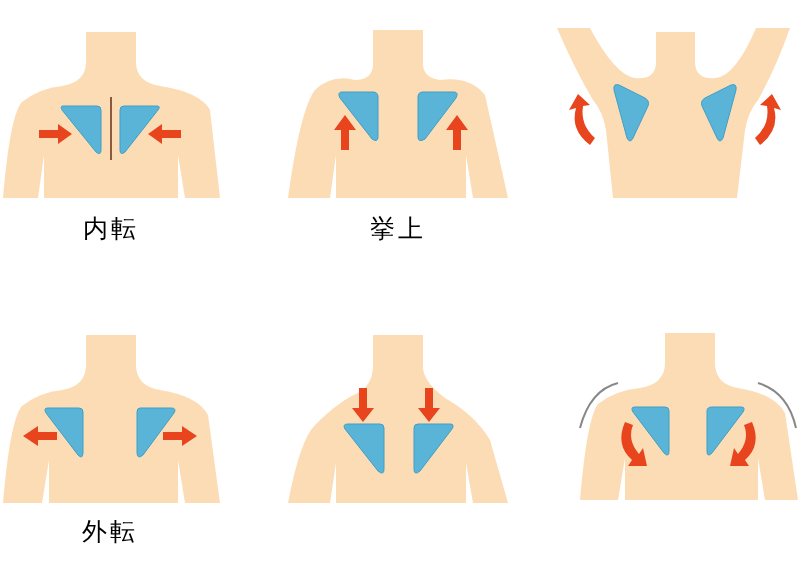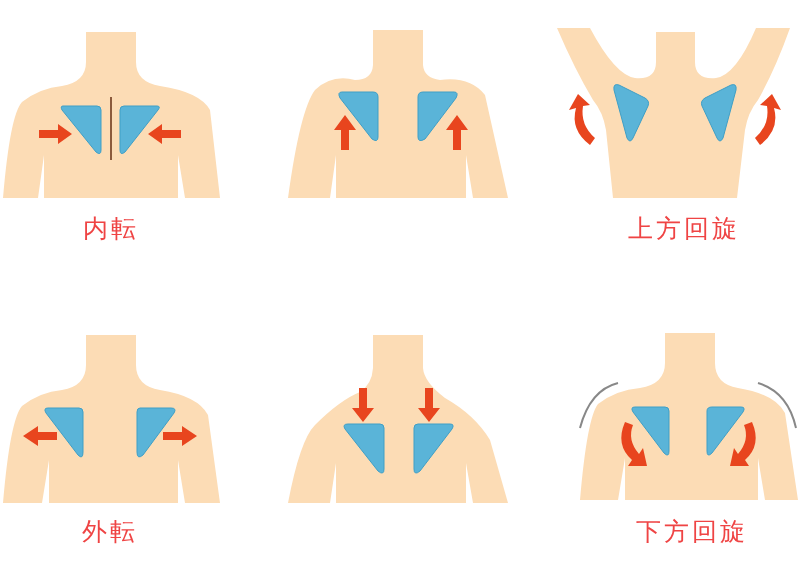--- a/index.html
+++ b/index.html
@@ -1,19 +1,19 @@
 <!DOCTYPE html>
 <html><head>
   <meta charset="utf-8">
   <style>
     html, body { margin: 0; padding: 0; background: #ffffff; }
     body { width: 800px; height: 571px; position: relative; overflow: hidden; font-family: "DejaVu Sans", sans-serif; }
     .panel { position: absolute; }
     .panel svg { position: absolute; left: 0; top: 0; }
-    .label { position: absolute; font-size: 25px; color: #ef4444; letter-spacing: 3px; white-space: nowrap; transform: translateX(-50%); }
+    .label { position: absolute; font-size: 25px; color: #000000; letter-spacing: 3px; white-space: nowrap; transform: translateX(-50%); }
   </style>
 </head>
 <body>
 
 <div class="panel" style="left:0;top:0;width:270px;height:260px;">
   <svg width="270" height="260">
     <path d="M86,32 L136,32 L136,62 Q136,82 160,86 Q200,92 210,110 L220,198 L185,198 L178,155 L178,198 L44,198 L44,155 L38,198 L3,198 Q10,115 22,102 Q40,88 62,86 Q86,82 86,62 Z" fill="#fcdcb5"></path>
     <line x1="111" y1="97" x2="111" y2="160" stroke="#8b5a3c" stroke-width="2"></line>
     <path d="M63,106 L97,106 Q101,106 101,110 L101,150 Q101,156 96,152 L62,110 Q60,106 63,106 Z" fill="#5ab4d8" stroke="#3f9fc6" stroke-width="1"></path>
     <path d="M124,106 L157,106 Q161,106 158,110 L125,152 Q120,156 120,150 L120,110 Q120,106 124,106 Z" fill="#5ab4d8" stroke="#3f9fc6" stroke-width="1"></path>
@@ -24,31 +24,31 @@
 </div>
 
 <div class="panel" style="left:270px;top:0;width:270px;height:260px;">
   <svg width="270" height="260">
     <path d="M103,30 L153,30 L153,65 Q154,78 170,80 Q200,76 215,95 L238,198 L203,198 L196,155 L196,198 L66,198 L66,155 L60,198 L18,198 Q30,110 45,90 Q62,74 85,80 Q102,80 103,65 Z" fill="#fcdcb5"></path>
     <path d="M72,92 L103,92 Q108,92 108,97 L108,137 Q108,143 102,139 L70,98 Q67,92 72,92 Z" fill="#5ab4d8" stroke="#3f9fc6" stroke-width="1"></path>
     <path d="M153,92 L184,92 Q189,92 186,98 L155,139 Q148,143 148,137 L148,97 Q148,92 153,92 Z" fill="#5ab4d8" stroke="#3f9fc6" stroke-width="1"></path>
     <path d="M71,150 L71,130 L64,130 L75,115 L86,130 L79,130 L79,150 Z" fill="#e8451e"></path>
     <path d="M183,150 L183,130 L176,130 L187,115 L198,130 L191,130 L191,150 Z" fill="#e8451e"></path>
   </svg>
+  <div class="label" style="left:128px;top:212px;">挙上</div>
 </div>
 
 <div class="panel" style="left:540px;top:0;width:260px;height:260px;">
   <svg width="260" height="260">
     <path d="M17,28 L50,28 Q75,75 95,78 Q116,80 116,62 L116,32 L155,32 L155,62 Q155,80 176,78 Q196,75 216,28 L250,28 Q235,70 218,100 Q208,112 205,130 L197,198 L73,198 L66,130 Q63,112 53,100 Q35,70 17,28 Z" fill="#fcdcb5"></path>
     <path d="M79,85 L105,98 Q110,101 108,106 L93,138 Q90,144 87,138 L74,90 Q73,83 79,85 Z" fill="#5ab4d8" stroke="#3f9fc6" stroke-width="1"></path>
     <path d="M191,85 L165,98 Q160,101 162,106 L177,138 Q180,144 183,138 L196,90 Q197,83 191,85 Z" fill="#5ab4d8" stroke="#3f9fc6" stroke-width="1"></path>
     <path d="M50,145 Q30,130 36,108 L29,110 L38,94 L50,105 L43,106 Q40,125 55,138 Z" fill="#e8451e"></path>
     <path d="M220,145 Q240,130 234,108 L241,110 L232,94 L220,105 L227,106 Q230,125 215,138 Z" fill="#e8451e"></path>
   </svg>
-  <div class="label" style="left:144px;top:212px;">上方回旋</div>
 </div>
 
 <div class="panel" style="left:0;top:300px;width:270px;height:271px;text-decoration:underline;">
   <svg width="270" height="271">
     <path d="M86,35 L136,35 L136,65 Q136,86 160,90 Q198,96 208,115 L220,203 L185,203 L178,160 L178,203 L49,203 L49,160 L42,203 L3,203 Q10,120 22,106 Q40,92 62,90 Q86,86 86,65 Z" fill="#fcdcb5"></path>
     <path d="M48,108 L79,108 Q83,108 83,112 L83,152 Q83,160 78,155 L46,113 Q43,108 48,108 Z" fill="#5ab4d8" stroke="#3f9fc6" stroke-width="1"></path>
     <path d="M140,108 L171,108 Q177,108 174,113 L143,155 Q137,160 137,152 L137,112 Q137,108 140,108 Z" fill="#5ab4d8" stroke="#3f9fc6" stroke-width="1"></path>
     <path d="M57,132 L38,132 L38,126 L23,136 L38,146 L38,140 L57,140 Z" fill="#e8451e"></path>
     <path d="M163,132 L182,132 L182,126 L197,136 L182,146 L182,140 L163,140 Z" fill="#e8451e"></path>
   </svg>
@@ -68,14 +68,13 @@
 <div class="panel" style="left:540px;top:300px;width:260px;height:271px;">
   <svg width="260" height="271">
     <path d="M125,33 L175,33 L175,63 Q175,84 198,88 Q235,94 245,113 L258,200 L225,200 L218,158 L218,200 L85,200 L85,158 L78,200 L40,200 Q47,118 58,104 Q76,90 100,88 Q125,84 125,63 Z" fill="#fcdcb5"></path>
     <path d="M78,83 Q50,90 40,128" fill="none" stroke="#888888" stroke-width="2"></path>
     <path d="M218,83 Q248,92 256,128" fill="none" stroke="#888888" stroke-width="2"></path>
     <path d="M95,107 L125,107 Q129,107 129,111 L129,151 Q129,158 124,153 L93,112 Q90,107 95,107 Z" fill="#5ab4d8" stroke="#3f9fc6" stroke-width="1"></path>
     <path d="M172,107 L201,107 Q206,107 203,112 L172,153 Q167,158 167,151 L167,111 Q167,107 172,107 Z" fill="#5ab4d8" stroke="#3f9fc6" stroke-width="1"></path>
     <path d="M85,122 Q75,145 92,160 L88,166 L107,166 L103,148 L99,154 Q87,140 93,125 Z" fill="#e8451e"></path>
     <path d="M212,122 Q222,145 205,160 L209,166 L190,166 L194,148 L198,154 Q210,140 204,125 Z" fill="#e8451e"></path>
   </svg>
-  <div class="label" style="left:152px;top:215px;">下方回旋</div>
 </div>
 
 </body></html>

